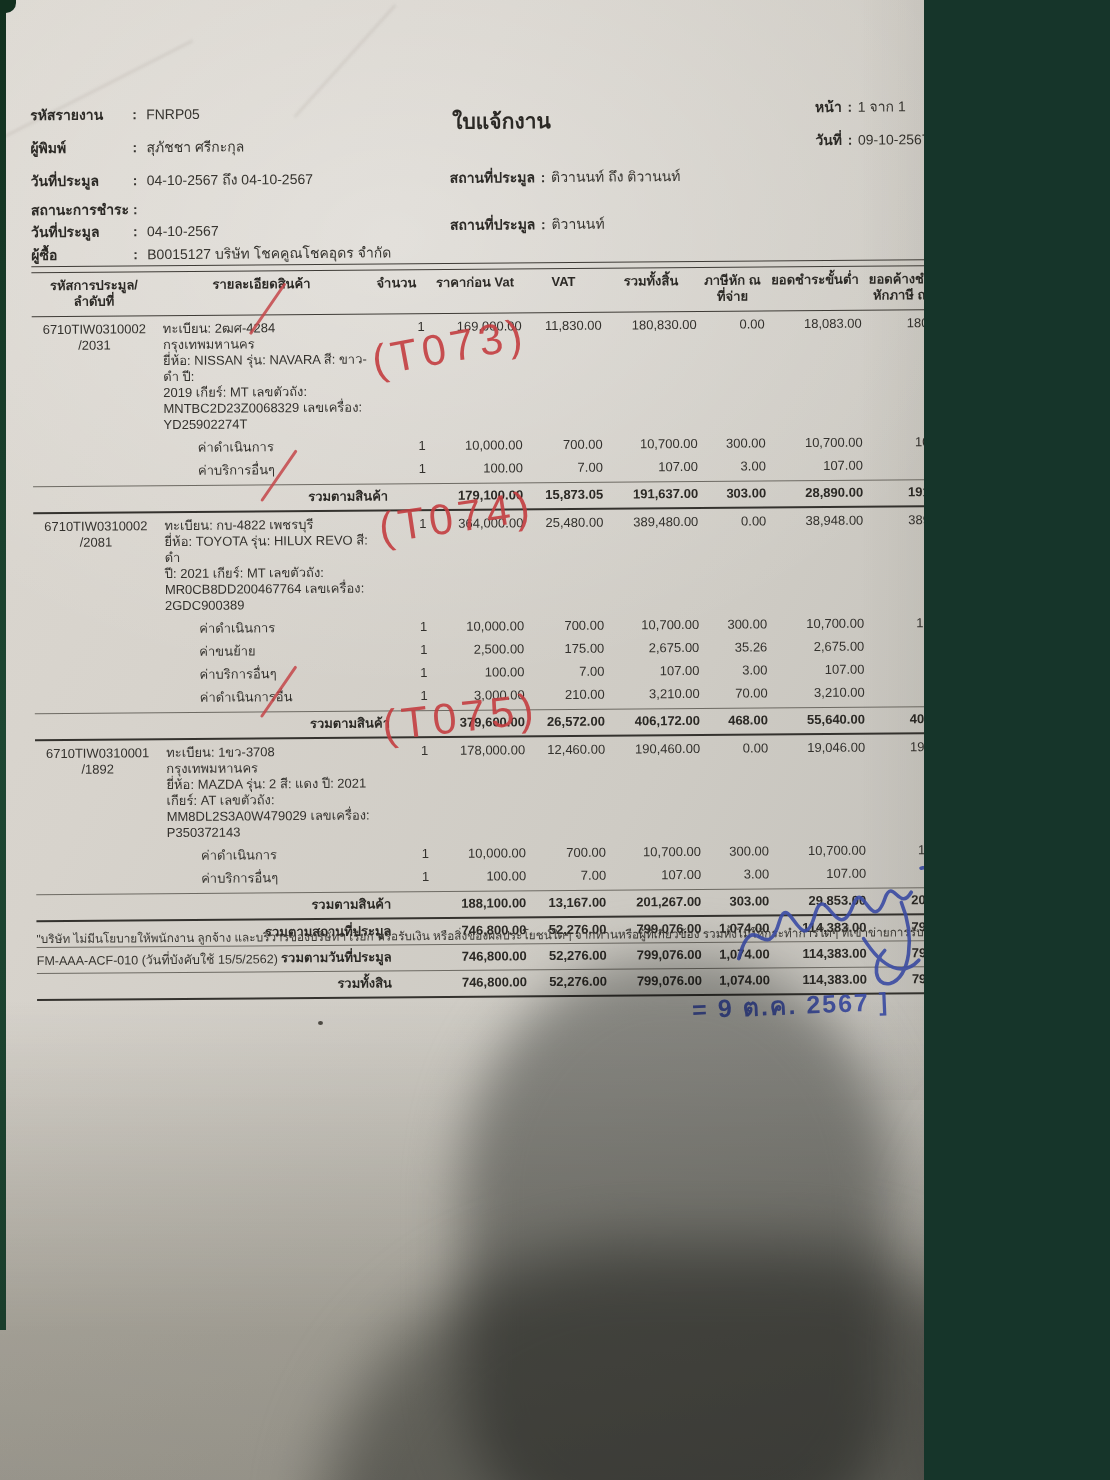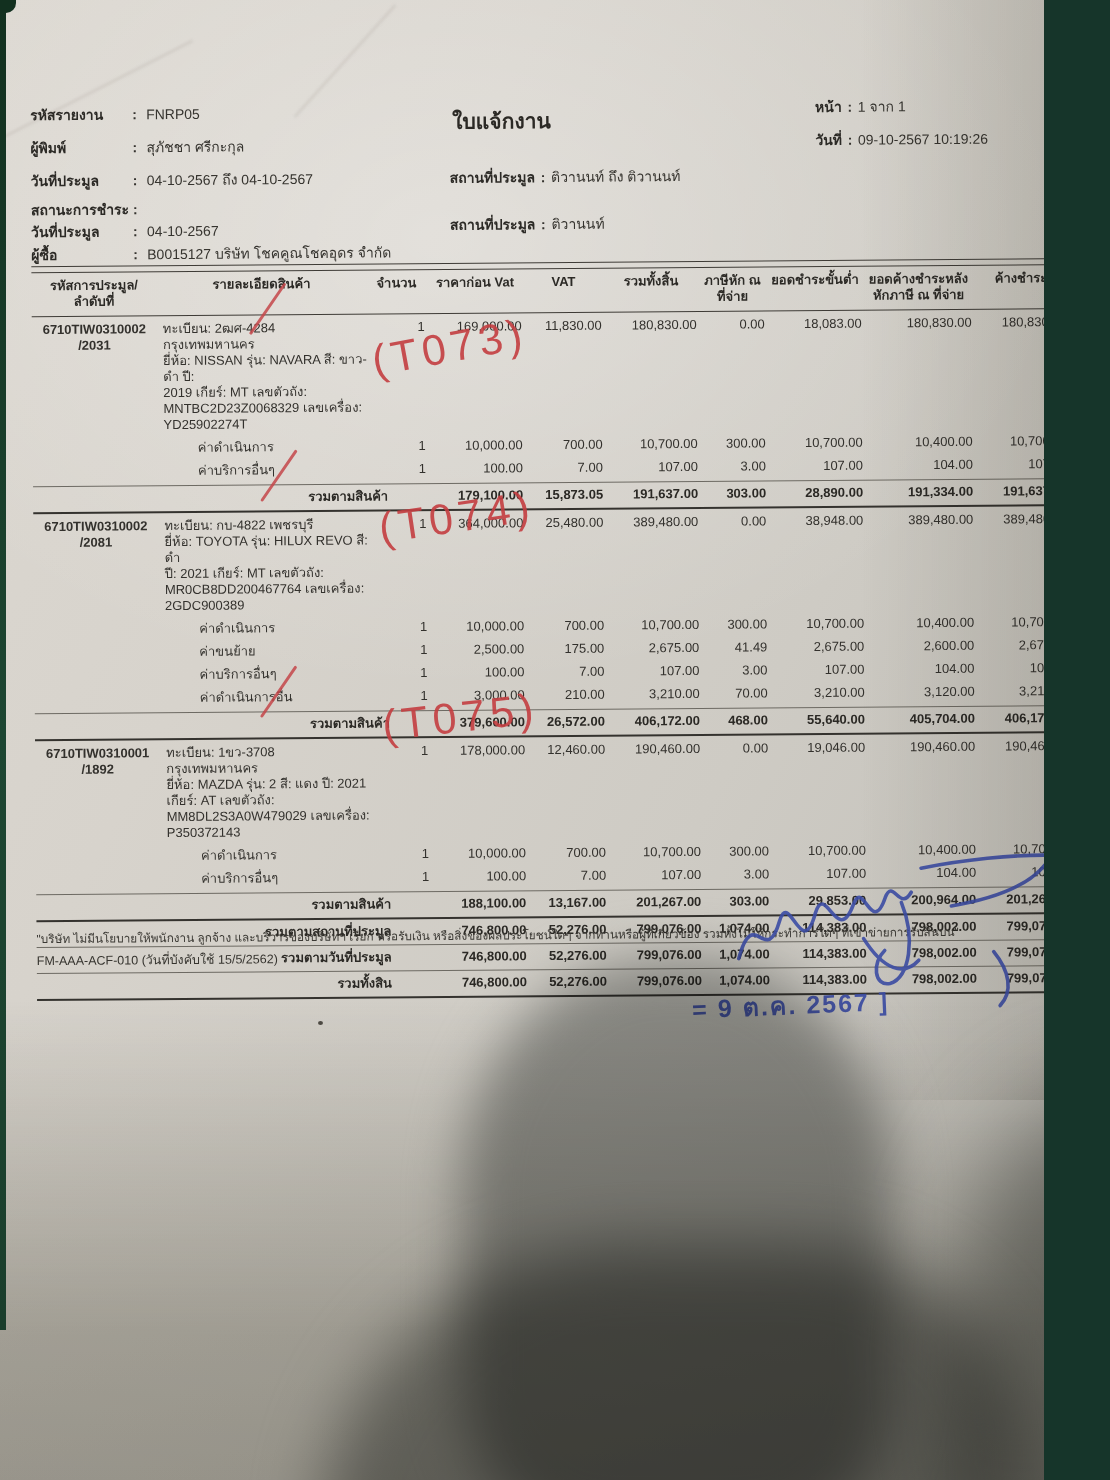--- a/index.html
+++ b/index.html
@@ -1,16 +1,16 @@
 <!DOCTYPE html>
 <html><head>
 <meta charset="utf-8">
 <style>
   html,body{margin:0;padding:0;background:#16352a;}
-  .photo{position:relative;width:1044px;height:1480px;overflow:hidden;
+  .photo{position:relative;width:924px;height:1480px;overflow:hidden;
     background:linear-gradient(118deg,#dcd8d1 0%,#d7d3cc 30%,#cecbc4 62%,#bebcb6 100%);
     font-family:"Liberation Sans","DejaVu Sans",sans-serif;color:#33312d;}
   .paper-hl{position:absolute;inset:0;background:radial-gradient(ellipse 900px 650px at 42% 16%,rgba(255,255,255,.30),rgba(255,255,255,0) 70%);}
   .green-edge{position:absolute;left:0;top:0;width:6px;height:1330px;background:linear-gradient(#12301f,#1d4632 55%,#1a3e2c);}
   .green-corner{position:absolute;left:0;top:0;width:16px;height:13px;background:#12301f;border-bottom-right-radius:10px;}
   .crease{position:absolute;background:rgba(110,104,94,.18);height:2px;filter:blur(1.5px);}
   .speck{position:absolute;left:318px;top:1021px;width:5px;height:4px;background:#4c4942;border-radius:50%;}
 
   .content{position:absolute;left:0;top:0;width:1110px;height:1480px;transform:rotate(-0.45deg);transform-origin:560px 480px;}
   .hline{position:absolute;font-size:14px;line-height:17px;white-space:nowrap;}
@@ -19,21 +19,21 @@
   .colon{display:inline-block;width:14px;font-weight:bold;}
   .fvalue{color:#36342f;}
   .title{position:absolute;left:455px;top:104px;font-size:21px;font-weight:bold;color:#2b2925;}
 
   .table{position:absolute;left:33px;top:262px;width:1037px;font-size:13px;line-height:16px;}
   .trow{display:grid;grid-template-columns:125px 210px 60px 97px 80px 95px 68px 97px 110px 95px;align-items:start;}
   .hr-double{height:5px;border-top:1.7px solid #3e3b36;border-bottom:1.7px solid #3e3b36;}
   .hr{border-top:1.7px solid #3e3b36;}
   .thead{padding:5px 0 6px;font-weight:bold;color:#2c2a26;}
   .thead .th{text-align:center;white-space:pre-line;}
-  .c-code{text-align:center;white-space:pre-line;font-weight:bold;}
+  .c-code{text-align:center;white-space:pre-line;}
   .c-desc{padding-left:6px;white-space:pre-line;}
   .c-num{text-align:right;padding-right:2px;}
   .main-row{margin-top:5px;}
   .fee-row{margin-top:7px;}
   .fee-row .c-desc{padding-left:40px;}
   .subtotal,.summary{font-weight:bold;color:#2b2925;padding:4px 0 5px;margin-top:6px;border-top:1px solid #6d6a63;border-bottom:2.4px solid #34322e;}
   .summary{margin-top:0;border-top:none;border-bottom:1px solid #6d6a63;}
   .summary.last{border-bottom:2.4px solid #34322e;}
   .sub-label{grid-column:1/4;text-align:right;padding-right:40px;}
 
@@ -176,21 +176,21 @@
             <div class="c-num">10,400.00</div>
             <div class="c-num">10,700.00</div>
           </div>
           <div class="trow fee-row">
             <div class="c-code"></div>
             <div class="c-desc">ค่าขนย้าย</div>
             <div class="c-num">1</div>
             <div class="c-num">2,500.00</div>
             <div class="c-num">175.00</div>
             <div class="c-num">2,675.00</div>
-            <div class="c-num">41.49</div>
+            <div class="c-num">35.26</div>
             <div class="c-num">2,675.00</div>
             <div class="c-num">2,600.00</div>
             <div class="c-num">2,675.00</div>
           </div>
           <div class="trow fee-row">
             <div class="c-code"></div>
             <div class="c-desc">ค่าบริการอื่นๆ</div>
             <div class="c-num">1</div>
             <div class="c-num">100.00</div>
             <div class="c-num">7.00</div>

